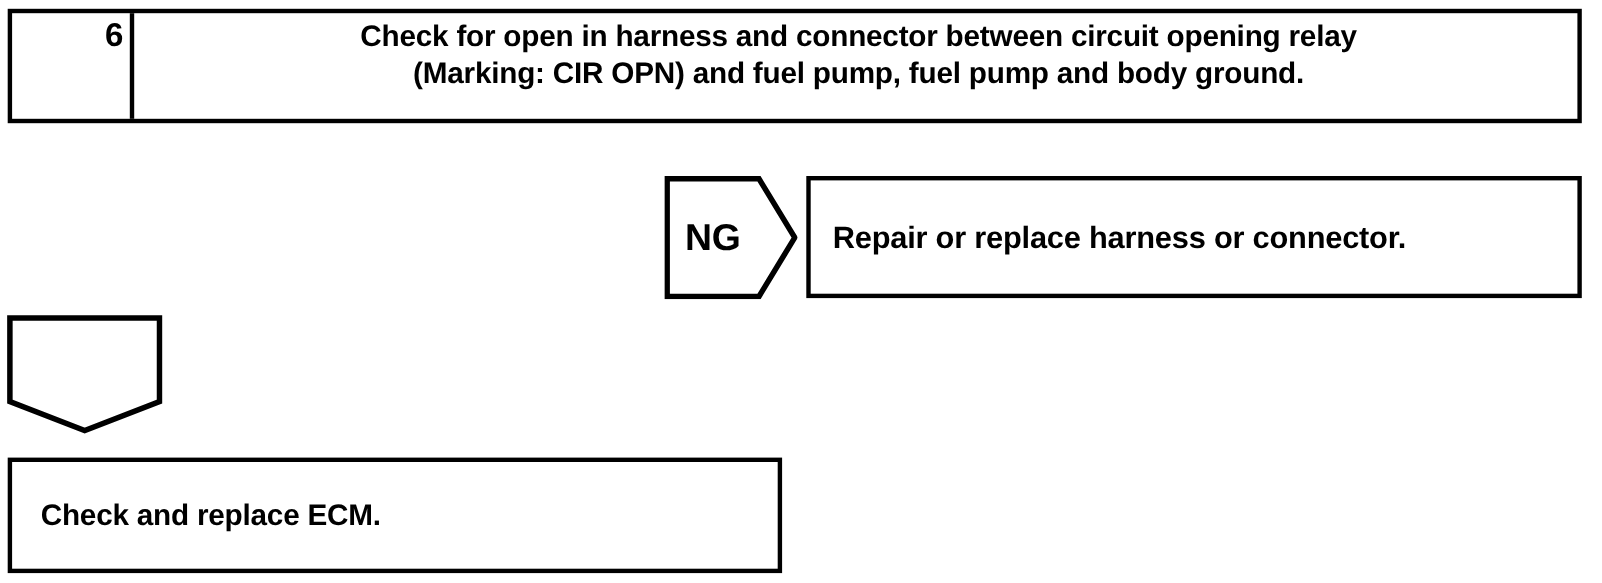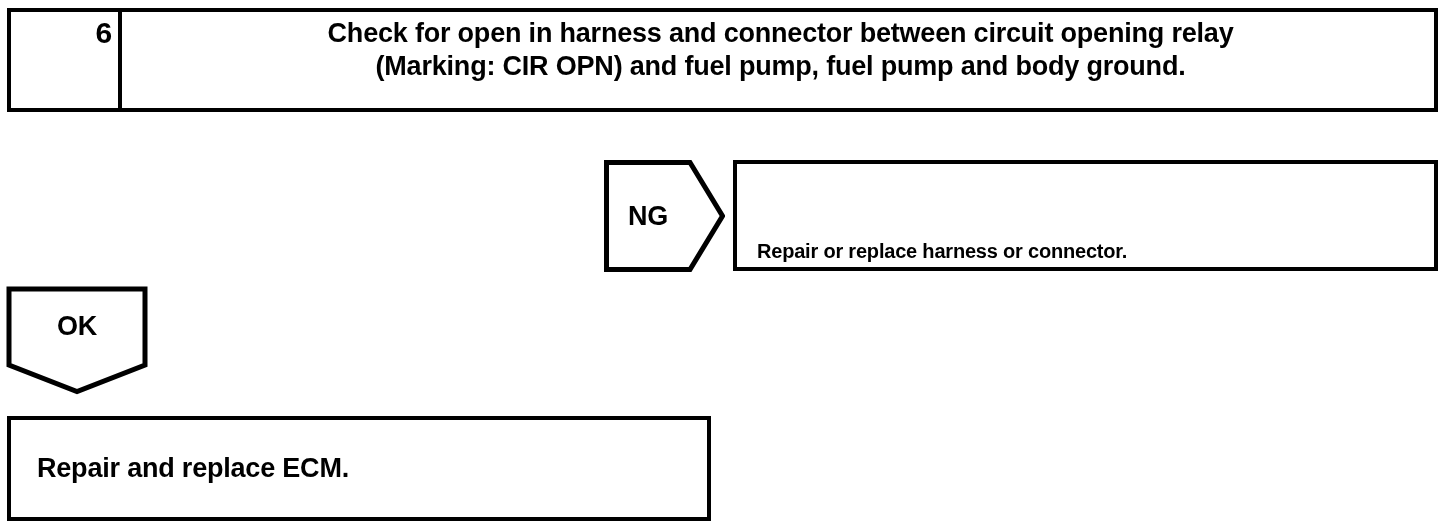--- a/index.html
+++ b/index.html
@@ -79,21 +79,21 @@
   }
   #ng-label {
     position: absolute;
     left: 0;
     top: 0;
     width: 88px;
     height: 112px;
     display: flex;
     align-items: center;
     justify-content: center;
-    font-size: 27px;
+    font-size: 34px;
     text-align: right;
   }
 
   
   #repair-box {
     position: absolute;
     left: 733px;
     top: 160px;
     width: 705px;
     height: 111px;
@@ -102,22 +102,21 @@
     background: #ffffff;
   }
   #repair-text {
     position: absolute;
     left: 20px;
     top: 0;
     right: 8px;
     height: 100%;
     display: flex;
     align-items: center;
-    font-size: 20px;
-    margin-top: 36px;
+    font-size: 28px;
   }
 
   
   #ok-pentagon {
     position: absolute;
     left: 6px;
     top: 286px;
     width: 142px;
     height: 110px;
   }
@@ -182,20 +181,19 @@
   </div>
 
   <div id="repair-box">
     <div id="repair-text" class="fc-text">Repair or replace harness or connector.</div>
   </div>
 
   <div id="ok-pentagon">
     <svg width="142" height="110" viewBox="0 0 142 110" aria-hidden="true">
       <polygon points="3,3 139,3 139,79 71,105.5 3,79" fill="#ffffff" stroke="#000000" stroke-width="5" stroke-linejoin="miter"></polygon>
     </svg>
-    <div id="ok-label" class="fc-text">OK</div>
   </div>
 
   <div id="ecm-box">
-    <div id="ecm-text" class="fc-text">Repair and replace ECM.</div>
+    <div id="ecm-text" class="fc-text">Check and replace ECM.</div>
   </div>
 
 </div>
 
 </body></html>

